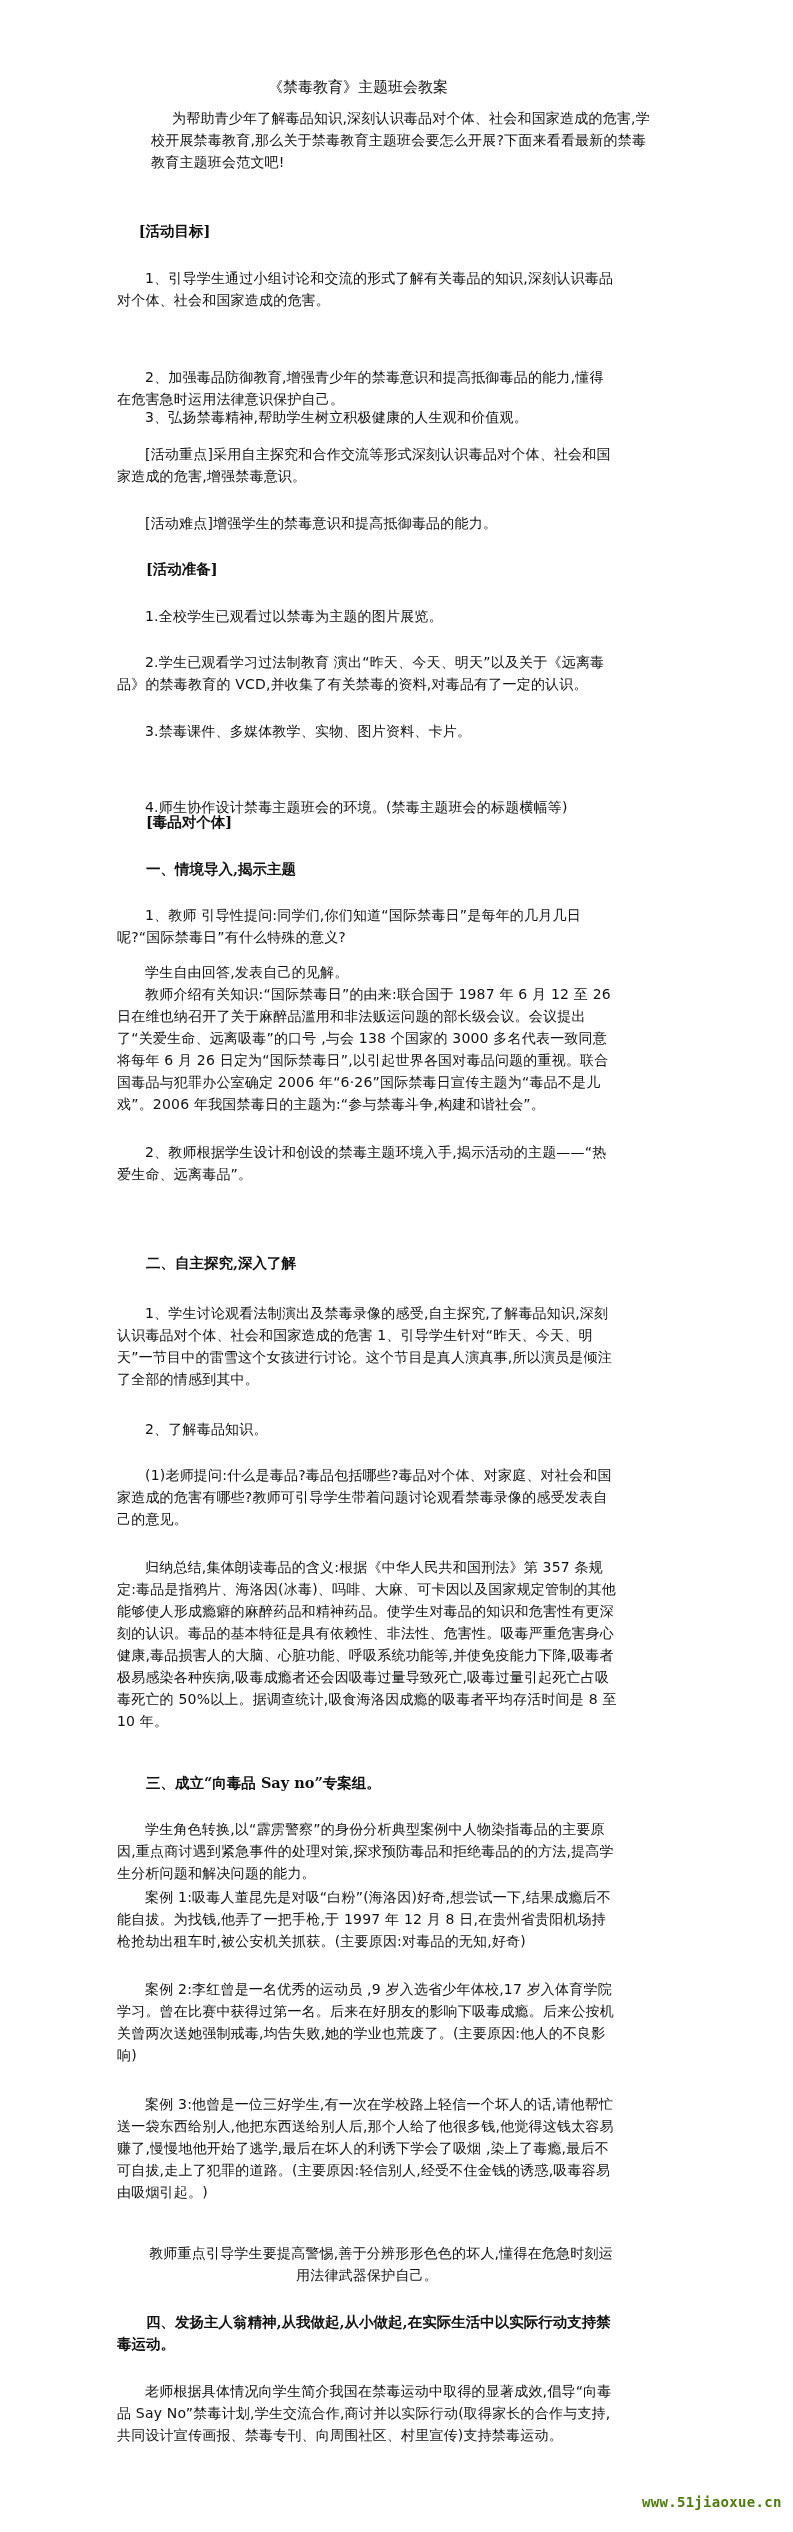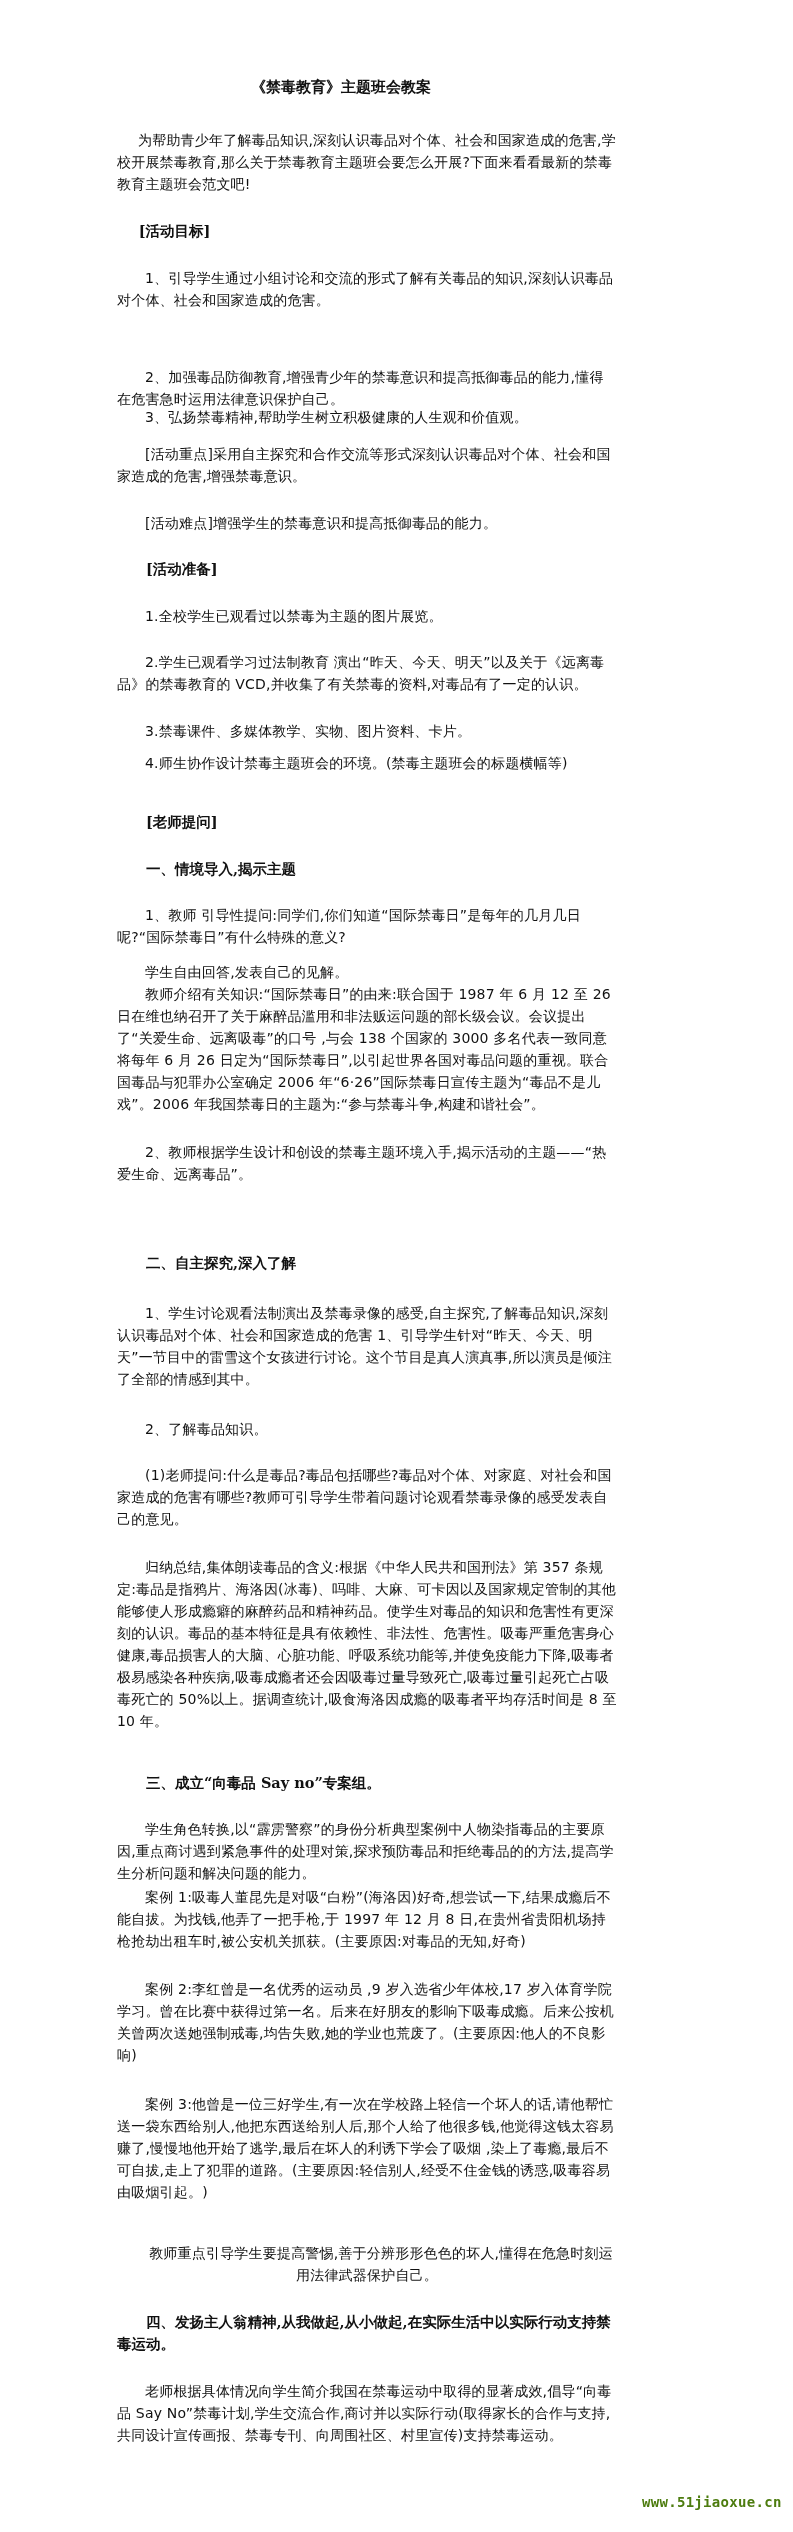--- a/index.html
+++ b/index.html
@@ -2,55 +2,55 @@
 <html><head>
   <meta charset="utf-8">
   <style>
     html, body { margin: 0; padding: 0; background: #ffffff; }
     body {
       width: 793px; height: 2532px; position: relative; overflow: hidden;
       font-family: "DejaVu Sans", "Liberation Sans", sans-serif;
       color: #111111;
     }
     .title {
-      position: absolute; left: 0; width: 682px; top: 78px;
-      text-align: center; font-weight: bold; font-size: 15px;
+      position: absolute; left: 17px; width: 682px; top: 78px;
+      text-align: center; font-weight: normal; font-size: 15px;
       font-family: "DejaVu Serif", "Liberation Serif", serif;
     }
     .p { position: absolute; left: 117px; width: 500px; font-size: 14px; line-height: 22px; text-indent: 2em; margin: 0; letter-spacing: 0.2px; }
     .p.first { text-indent: 1.5em; }
     .h { position: absolute; left: 117px; width: 500px; font-size: 14.5px; line-height: 22px; font-weight: bold; text-indent: 2em; margin: 0;
          font-family: "DejaVu Serif", "Liberation Serif", serif; }
     .watermark {
       position: absolute; left: 642px; top: 2494px;
       font-family: "DejaVu Sans Mono", "Liberation Mono", monospace;
       font-size: 14px; color: #4d7c0f; font-weight: bold; letter-spacing: 0.3px;
     }
   </style>
 </head>
 <body>
 
 <div class="title">《禁毒教育》主题班会教案</div>
 
-<p class="p first" style="top:129px;">为帮助青少年了解毒品知识,深刻认识毒品对个体、社会和国家造成的危害,学校开展禁毒教育,那么关于禁毒教育主题班会要怎么开展?下面来看看最新的禁毒教育主题班会范文吧!</p>
+<p class="p first" style="top:107px;margin-left:34px;">为帮助青少年了解毒品知识,深刻认识毒品对个体、社会和国家造成的危害,学校开展禁毒教育,那么关于禁毒教育主题班会要怎么开展?下面来看看最新的禁毒教育主题班会范文吧!</p>
 
 <p class="h" style="top:220px; text-indent:1.5em;">[活动目标]</p>
 <p class="p" style="top:267px;">1、引导学生通过小组讨论和交流的形式了解有关毒品的知识,深刻认识毒品对个体、社会和国家造成的危害。</p>
 <p class="p" style="top:337px;margin-top:29px;">2、加强毒品防御教育,增强青少年的禁毒意识和提高抵御毒品的能力,懂得在危害急时运用法律意识保护自己。</p>
 <p class="p" style="top:406px;">3、弘扬禁毒精神,帮助学生树立积极健康的人生观和价值观。</p>
 <p class="p" style="top:443px;">[活动重点]采用自主探究和合作交流等形式深刻认识毒品对个体、社会和国家造成的危害,增强禁毒意识。</p>
 <p class="p" style="top:512px;">[活动难点]增强学生的禁毒意识和提高抵御毒品的能力。</p>
 
 <p class="h" style="top:558px;">[活动准备]</p>
 <p class="p" style="top:605px;">1.全校学生已观看过以禁毒为主题的图片展览。</p>
 <p class="p" style="top:651px;">2.学生已观看学习过法制教育 演出“昨天、今天、明天”以及关于《远离毒品》的禁毒教育的 VCD,并收集了有关禁毒的资料,对毒品有了一定的认识。</p>
 <p class="p" style="top:720px;">3.禁毒课件、多媒体教学、实物、图片资料、卡片。</p>
-<p class="p" style="top:752px;">4.师生协作设计禁毒主题班会的环境。(禁毒主题班会的标题横幅等)</p>
+<p class="p" style="top:796px;">4.师生协作设计禁毒主题班会的环境。(禁毒主题班会的标题横幅等)</p>
 
-<p class="h" style="top:811px;">[老师提问]</p>
+<p class="h" style="top:811px;">[毒品对个体]</p>
 <p class="h" style="top:858px;">一、情境导入,揭示主题</p>
 <p class="p" style="top:904px;">1、教师 引导性提问:同学们,你们知道“国际禁毒日”是每年的几月几日呢?“国际禁毒日”有什么特殊的意义?</p>
 <p class="p" style="top:961px;">学生自由回答,发表自己的见解。</p>
 <p class="p" style="top:983px;">教师介绍有关知识:“国际禁毒日”的由来:联合国于 1987 年 6 月 12 至 26 日在维也纳召开了关于麻醉品滥用和非法贩运问题的部长级会议。会议提出了“关爱生命、远离吸毒”的口号 ,与会 138 个国家的 3000 多名代表一致同意将每年 6 月 26 日定为“国际禁毒日”,以引起世界各国对毒品问题的重视。联合国毒品与犯罪办公室确定 2006 年“6·26”国际禁毒日宣传主题为“毒品不是儿戏”。2006 年我国禁毒日的主题为:“参与禁毒斗争,构建和谐社会”。</p>
 <p class="p" style="top:1141px;">2、教师根据学生设计和创设的禁毒主题环境入手,揭示活动的主题——“热爱生命、远离毒品”。</p>
 
 <p class="h" style="top:1252px;">二、自主探究,深入了解</p>
 <p class="p" style="top:1302px;">1、学生讨论观看法制演出及禁毒录像的感受,自主探究,了解毒品知识,深刻认识毒品对个体、社会和国家造成的危害 1、引导学生针对“昨天、今天、明天”一节目中的雷雪这个女孩进行讨论。这个节目是真人演真事,所以演员是倾注了全部的情感到其中。</p>
 <p class="p" style="top:1418px;">2、了解毒品知识。</p>
 <p class="p" style="top:1464px;">(1)老师提问:什么是毒品?毒品包括哪些?毒品对个体、对家庭、对社会和国家造成的危害有哪些?教师可引导学生带着问题讨论观看禁毒录像的感受发表自己的意见。</p>

